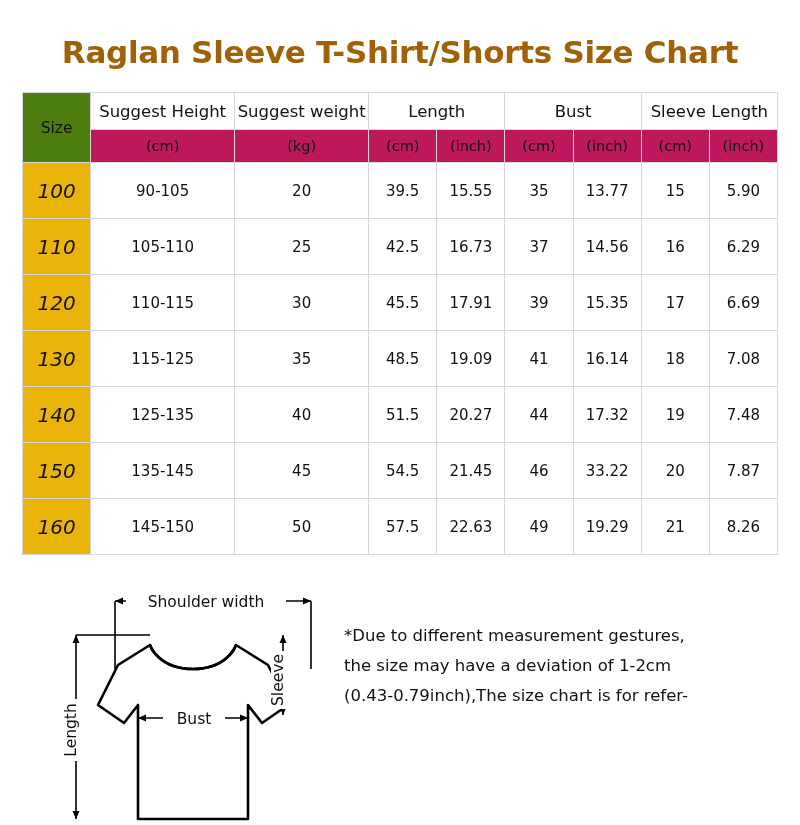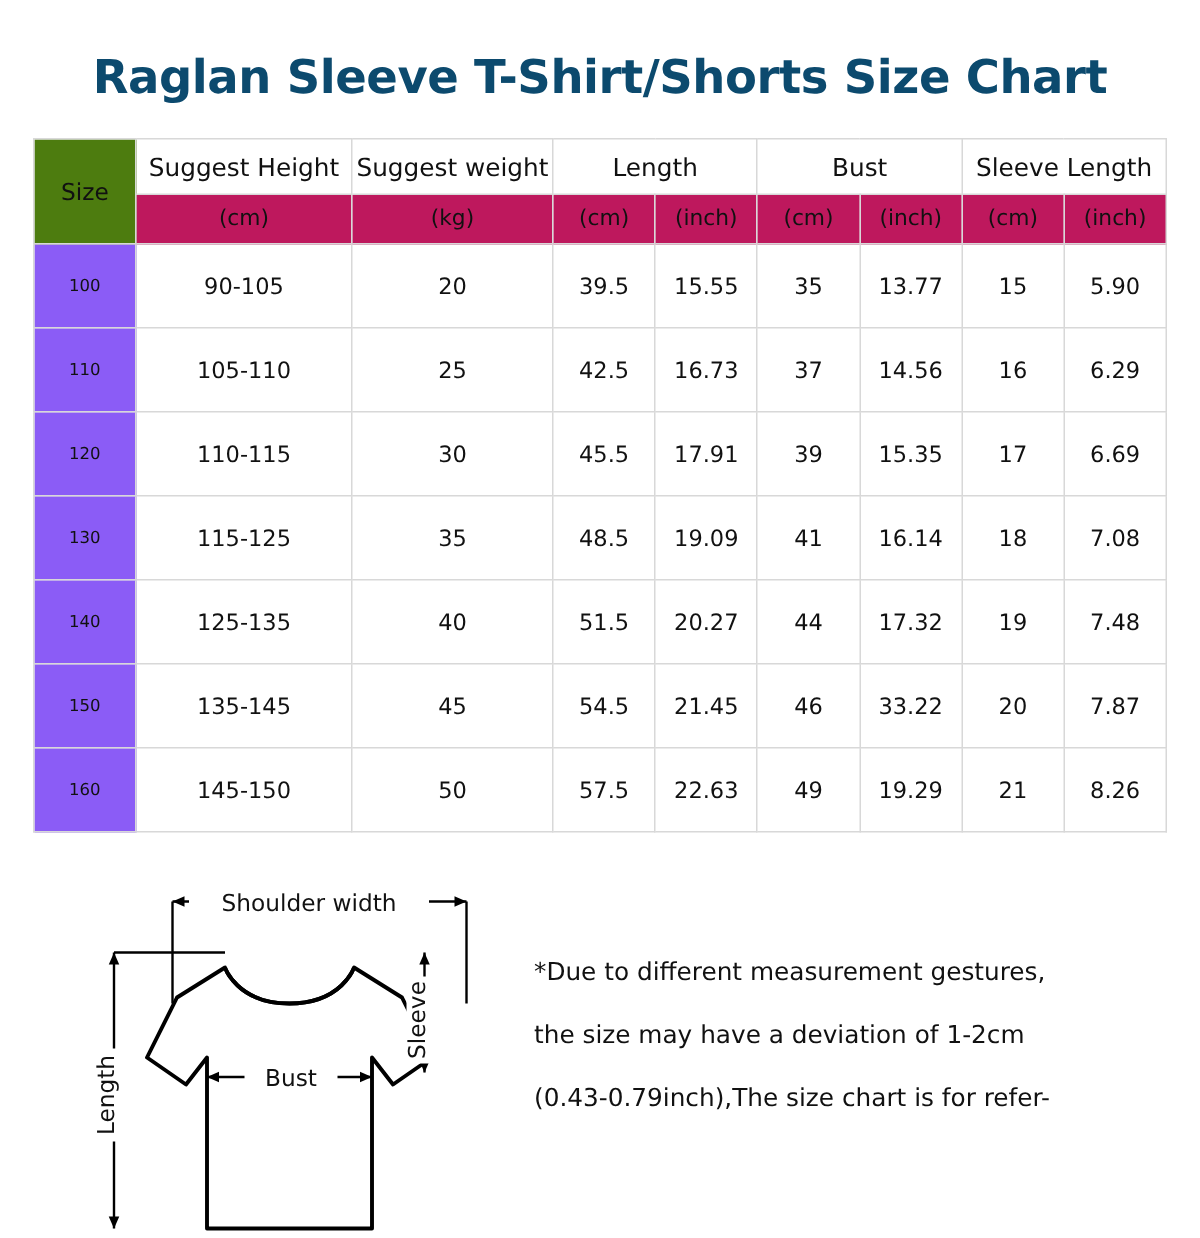--- a/index.html
+++ b/index.html
@@ -20,21 +20,21 @@
     height: 825px;
     box-sizing: border-box;
     padding: 0 22px;
   }
   .title {
     text-align: center;
     font-size: 31px;
     font-weight: bold;
     letter-spacing: -0.3px;
     margin: 34px 0 22px 0;
-    color: #0c4a6e;
+    color: #a16207;
   }
   table.size-chart {
     width: 756px;
     margin: 0 auto;
     border-collapse: collapse;
     table-layout: fixed;
   }
   table.size-chart td,
   table.size-chart th {
     border: 1px solid #d8d8d8;
@@ -46,23 +46,24 @@
     height: 37px;
     font-size: 16.5px;
     background: #ffffff;
   }
   .hdr-unit {
     height: 33px;
     font-size: 14.5px;
     background: #be185d;
   }
   .size-cell {
-    background: #8b5cf6;
-    font-size: 11px;
+    background: #eab308;
+    font-size: 20px;
     width: 52px;
+    font-style: italic;
   }
   .size-head {
     background: #4d7c0f;
     font-size: 15.5px;
   }
   .unit-inch {
     color: #e8161c;
   }
   tbody tr {
     height: 56px;
@@ -96,21 +97,21 @@
   }
   .note {
     position: absolute;
     left: 322px;
     top: 48px;
     width: 450px;
     font-size: 16.5px;
     line-height: 30px;
     color: #111111;
   }
-  .note p { margin: 12px; }
+  .note p { margin: 0; }
 </style>
 </head>
 <body>
 
 <div class="page">
 
   <div class="title">Raglan Sleeve T-Shirt/Shorts Size Chart</div>
 
   <table class="size-chart">
     <thead>

